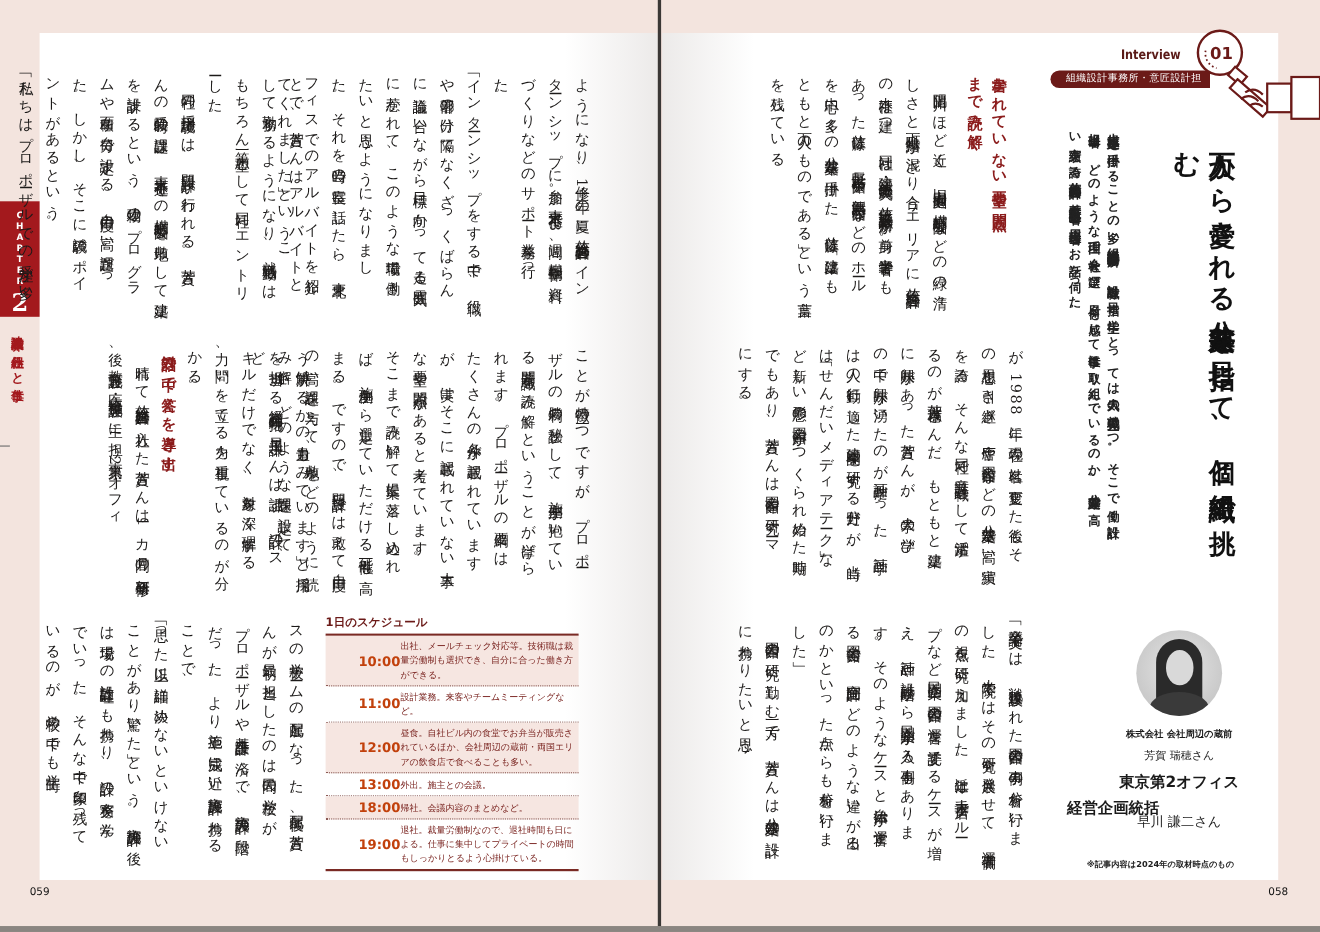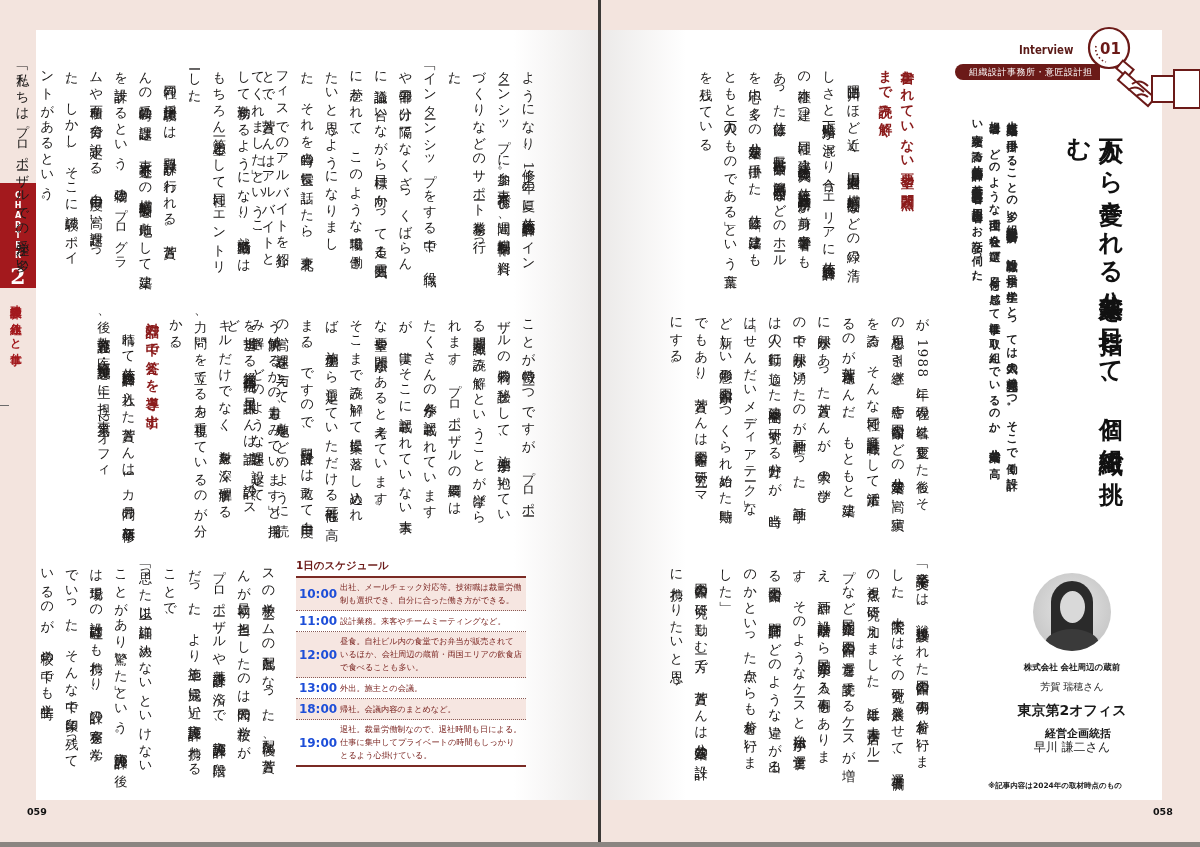--- a/index.html
+++ b/index.html
@@ -17,21 +17,21 @@
   .vtext p.indent { text-indent: 1em; }
   .vhead { writing-mode: vertical-rl; color: #8b1c1c; font-family: "DejaVu Sans", sans-serif; font-weight: bold; font-size: 13.5px; line-height: 22px; letter-spacing: 1.5px; position: absolute; }
 
   
   .chapter-tab { position: absolute; left: 0; top: 183px; width: 36px; height: 105px; background: #a3191d; color: #fff; display: flex; flex-direction: column; align-items: center; padding-top: 8px; }
   .chapter-word { writing-mode: vertical-rl; text-orientation: upright; font-family: "DejaVu Sans", sans-serif; font-size: 8px; font-weight: bold; letter-spacing: 1px; }
   .chapter-num { font-family: "DejaVu Serif", serif; font-weight: bold; font-size: 22px; margin-top: 2px; }
   .chapter-title { position: absolute; left: 8px; top: 296px; writing-mode: vertical-rl; color: #a3191d; font-family: "DejaVu Sans", sans-serif; font-weight: bold; font-size: 11.5px; letter-spacing: 1px; }
   .side-tick { position: absolute; left: 0; top: 405px; width: 9px; height: 1px; background: #6b6b6b; }
 
-  .page-num { position: absolute; top: 806px; font-family: "DejaVu Sans", sans-serif; font-weight: bold; font-size: 9.5px; color: #111; }
+  .page-num { position: absolute; top: 806px; font-family: "DejaVu Sans", sans-serif; font-weight: normal; font-size: 9.5px; color: #111; }
 
   
   .interview-label { position: absolute; left: 1019px; top: 43px; font-family: "DejaVu Sans", sans-serif; font-weight: bold; font-size: 12px; color: #5a1a17; transform: scaleX(0.85); transform-origin: left; }
   .ribbon { position: absolute; left: 955px; top: 64px; width: 145px; height: 16px; background: #6b1a18; border-radius: 8px 0 0 8px; color: #fff; font-family: "DejaVu Sans", sans-serif; font-size: 9px; line-height: 16px; padding-left: 14px; letter-spacing: 0.5px; }
   .mic-svg { position: absolute; left: 1070px; top: 26px; }
 
   .title { writing-mode: vertical-rl; position: absolute; left: 1063px; top: 120px; font-family: "DejaVu Sans", sans-serif; font-weight: bold; font-size: 24px; line-height: 32px; letter-spacing: 2px; color: #111; }
   .lead { writing-mode: vertical-rl; position: absolute; left: 968px; top: 112px; font-family: "DejaVu Sans", sans-serif; font-weight: bold; font-size: 11.2px; line-height: 17.4px; letter-spacing: 1px; color: #222; height: 360px; }
 
   
@@ -41,21 +41,21 @@
   .avatar .body { position: absolute; left: 12px; top: 56px; width: 54px; height: 30px; border-radius: 50% 50% 0 0; background: #3a3a3a; }
   .prof { position: absolute; font-family: "DejaVu Sans", sans-serif; color: #1a1a1a; text-align: center; }
   .note { position: absolute; left: 988px; top: 769px; font-family: "DejaVu Sans", sans-serif; font-size: 7.5px; font-weight: bold; color: #222; margin-top: 12px; }
 
   
   .schedule { position: absolute; left: 296px; top: 559px; width: 230px; font-family: "DejaVu Sans", sans-serif; }
   .schedule-title { color: #6b1a18; font-weight: bold; font-size: 10.5px; margin-bottom: 3px; }
   .schedule-top-rule { height: 2px; background: #7a2a24; }
   .srow { display: flex; align-items: center; border-bottom: 1px dotted #8a5a55; padding: 3px 0; }
   .srow.shade { background: #f6e6e1; }
-  .stime { width: 44px; text-align: center; font-weight: bold; font-size: 12px; color: #1d4ed8; }
+  .stime { width: 68px; text-align: right; font-weight: bold; font-size: 12px; color: #c2410c; }
   .sdesc { flex: 1; font-size: 8.2px; line-height: 13px; color: #7a2420; padding-right: 4px; }
   .schedule-bottom-rule { height: 2px; background: #7a2a24; }
 </style>
 </head>
 <body>
 
 <div class="spread">
 
   <div class="page page-left"></div>
 
@@ -100,21 +100,21 @@
   </div>
 
   <div class="avatar">
     <div class="hair"></div>
       <div class="body"></div>
       <div class="face"></div>
   </div>
   <div class="prof" style="left:1010px; top:662px; width:124px; font-size:8.5px; font-weight:bold;">株式会社 会社周辺の蔵前</div>
   <div class="prof" style="left:1010px; top:690px; width:124px; font-size:14px; font-weight:bold;margin-top:12px;">東京第2オフィス</div>
   <div class="prof" style="left:1010px; top:680px; width:124px; font-size:10px;">芳賀 瑞穂さん</div>
-  <div class="prof" style="left:1016px; top:726px; width:124px; font-size:11px; font-weight:bold;">経営企画統括</div>
+  <div class="prof" style="left:950px; top:726px; width:124px; font-size:14px; font-weight:bold;">経営企画統括</div>
   <div class="prof" style="left:1010px; top:739px; width:124px; font-size:12px;">早川 謙二さん</div>
   <div class="note">※記事内容は2024年の取材時点のもの</div>
 
   <div class="vtext" style="left:300px; top:62px; height:206px; width:240px;">
     <p>ようになり、修士1年の夏に佐藤総合計画のインターンシップに参加。東京本社で3週間、模型制作や資料づくりなどのサポート業務を行った。</p>
     <p>「インターンシップをする中で、役職や部署の分け隔てなくざっくばらんに議論し合いながら目標に向かって走る雰囲気に惹かれて、このような職場で働きたいと思うようになりました。それを当時の室長に話したら、東北オフィスでのアルバイトを紹介してくれました」というこ</p>
   </div>
 
   <div class="vtext" style="left:290px; top:310px; height:212px; width:250px;">
     <p>ことが特徴の一つですが、プロポーザルの勝利の秘訣として、施主側が抱いている問題意識を読み解くということが挙げられます。プロポーザルの要綱にはたくさんの条件が記載されていますが、実はそこに記載されていない大事な要望や問題点があると考えています。そこまで読み解いて提案に落とし込めれば、施主側から選定していただける可能性も高まる。ですので、即日設計では敢えて自由度の高い課題を与えて、敷地をどのように読み解き、どのような課題を設定して、ど</p>

